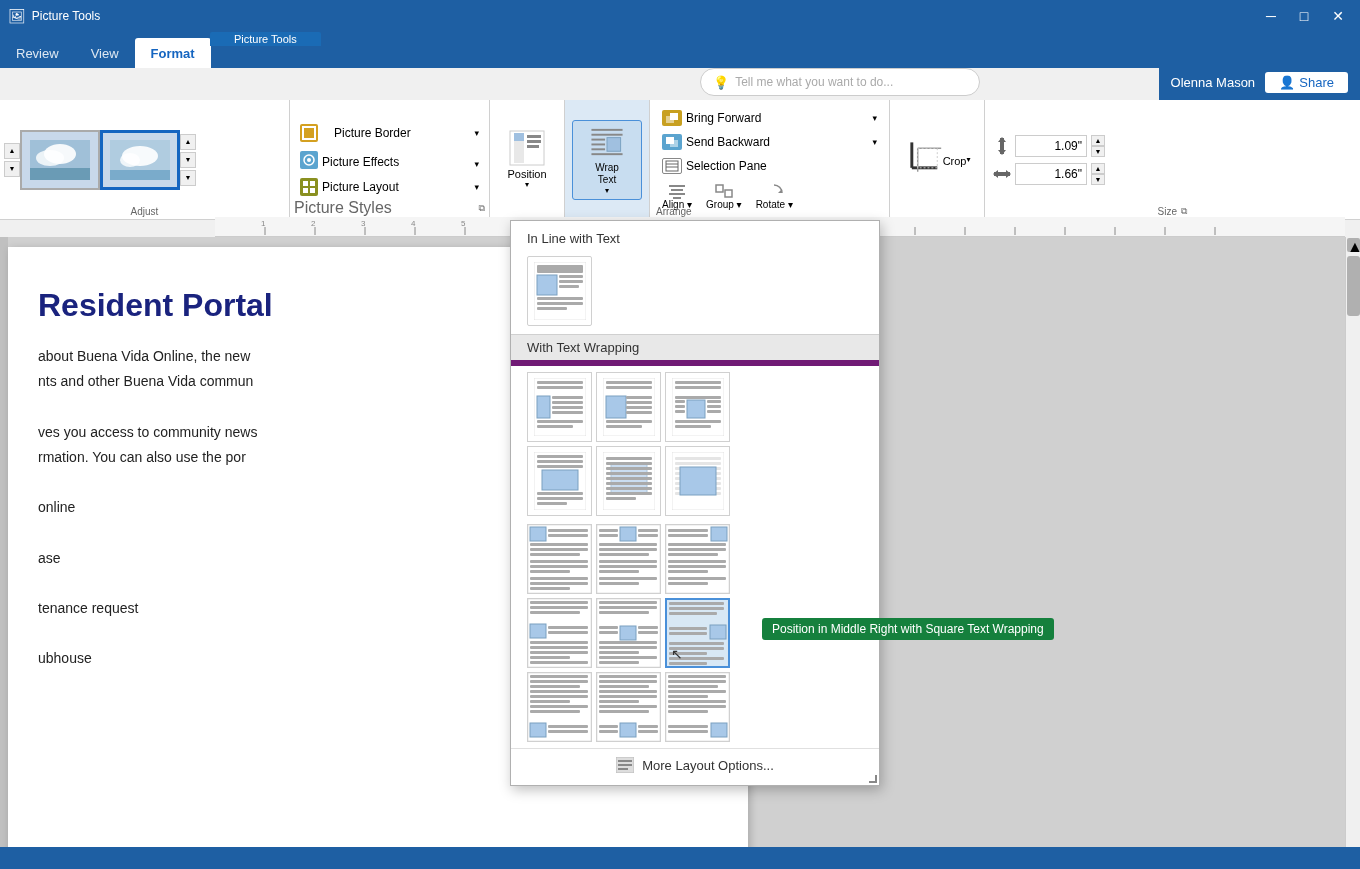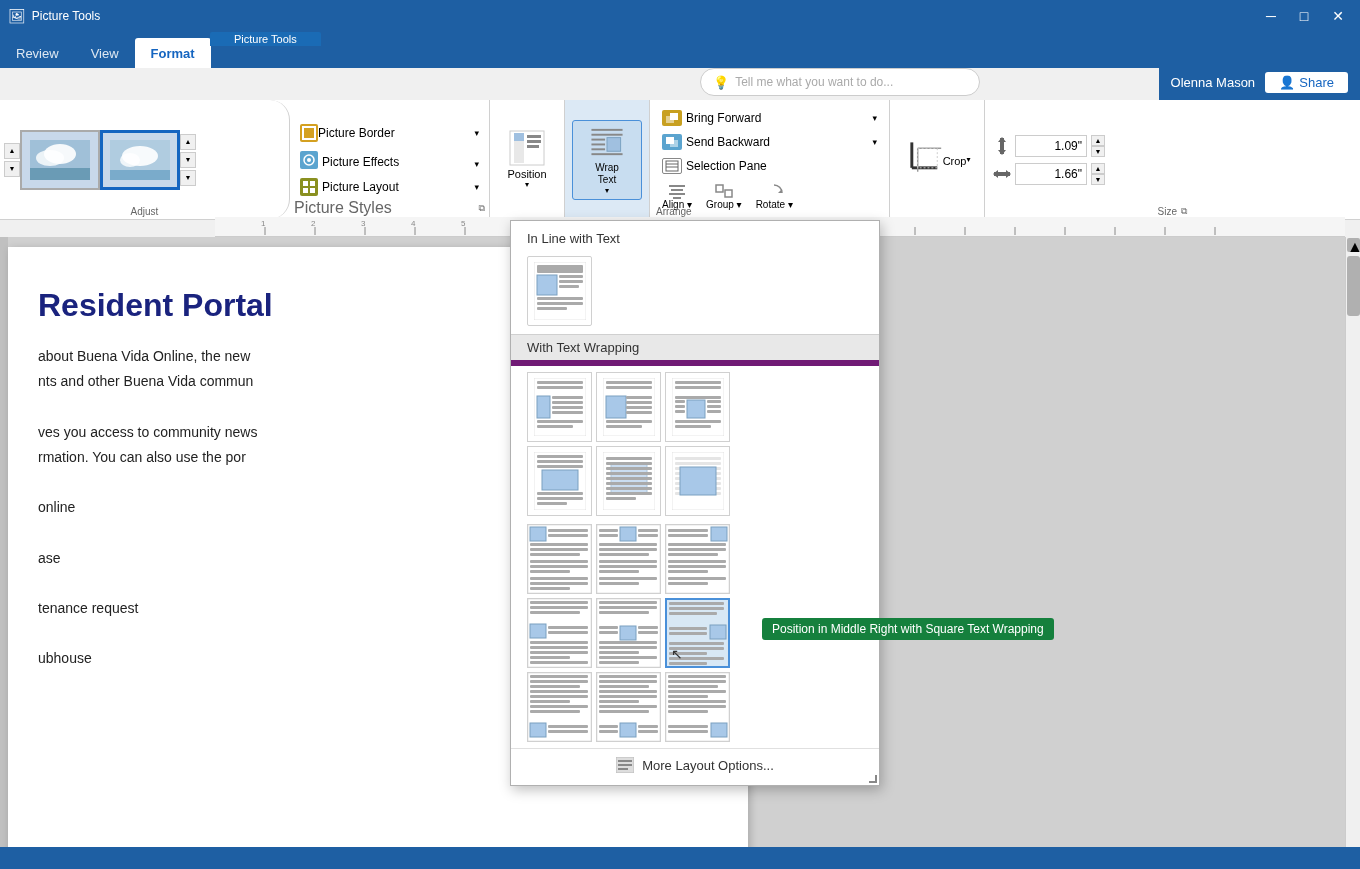--- a/index.html
+++ b/index.html
@@ -186,21 +186,21 @@
 <div style="position:absolute; top:64px; right:0; height:36px; background:#1e5fa3; display:flex; align-items:center; gap:10px; padding:0 12px;">
   <span style="color:white; font-size:13px;">Olenna Mason</span>
   <button style="background:white; color:#1565c0; border:none; border-radius:3px; padding:3px 14px; font-size:13px; cursor:pointer; display:flex; align-items:center; gap:4px;">
     <span>👤</span>
     <span>Share</span>
   </button>
 </div>
 
 <div style="position:absolute; top:100px; left:0; right:0; height:120px; background:white; border-bottom:1px solid #d0d0d0; display:flex; align-items:stretch;">
 
-  <div style="width:290px; border-right:1px solid #d0d0d0; display:flex; align-items:center; padding:4px; gap:0; position:relative;border-radius:20px;">
+  <div style="width:290px; border-right:1px solid #d0d0d0; display:flex; align-items:center; padding:4px; gap:0; position:relative;">
     <div style="display:flex; flex-direction:column; gap:2px;">
       <div style="width:16px; height:16px; background:#f0f0f0; border:1px solid #ccc; display:flex; align-items:center; justify-content:center; font-size:7px; cursor:pointer;">▲</div>
       <div style="width:16px; height:16px; background:#f0f0f0; border:1px solid #ccc; display:flex; align-items:center; justify-content:center; font-size:7px; cursor:pointer;">▼</div>
     </div>
 
     <div style="width:80px; height:60px; border:2px solid #aaa; background:#c8d8ea; display:flex; align-items:center; justify-content:center; cursor:pointer;">
       <svg width="60" height="40" viewBox="0 0 60 40">
         <rect width="60" height="40" fill="#a0c0d8"></rect>
         <ellipse cx="20" cy="18" rx="14" ry="8" fill="white" opacity="0.8"></ellipse>
         <ellipse cx="30" cy="14" rx="16" ry="10" fill="white" opacity="0.9"></ellipse>
@@ -219,21 +219,21 @@
 
     <div style="display:flex; flex-direction:column; gap:2px; align-self:center;">
       <div style="width:16px; height:16px; background:#f0f0f0; border:1px solid #ccc; display:flex; align-items:center; justify-content:center; font-size:7px; cursor:pointer;">▲</div>
       <div style="width:16px; height:16px; background:#f0f0f0; border:1px solid #ccc; display:flex; align-items:center; justify-content:center; font-size:7px; cursor:pointer;">▼</div>
       <div style="width:16px; height:16px; background:#f0f0f0; border:1px solid #ccc; display:flex; align-items:center; justify-content:center; font-size:7px; cursor:pointer;">▼</div>
     </div>
     <span style="position:absolute; bottom:2px; left:50%; transform:translateX(-50%); font-size:10px; color:#666;">Adjust</span>
   </div>
 
   <div style="width:200px; border-right:1px solid #d0d0d0; padding:6px 4px; display:flex; flex-direction:column; justify-content:center; gap:3px; position:relative;">
-    <div style="display:flex; align-items:center; gap:0; padding:3px 6px; cursor:pointer; border-radius:2px;">
+    <div style="display:flex; align-items:center; gap:16px; padding:3px 6px; cursor:pointer; border-radius:2px;">
       <div style="width:18px; height:18px; background:#d4a020; border-radius:2px; display:flex; align-items:center; justify-content:center;">
         <svg width="14" height="14" viewBox="0 0 14 14">
             <rect x="1" y="1" width="12" height="12" fill="none" stroke="white" stroke-width="2"></rect>
           </svg>
       </div>
       <span style="font-size:12px;">Picture Border</span>
       <span style="font-size:9px; margin-left:auto;">▾</span>
     </div>
     <div style="display:flex; align-items:flex-end; gap:4px; padding:3px 6px; cursor:pointer; border-radius:2px;">
       <div style="width:18px; height:18px; background:#5ba4cf; border-radius:2px; display:flex; align-items:center; justify-content:center;">

